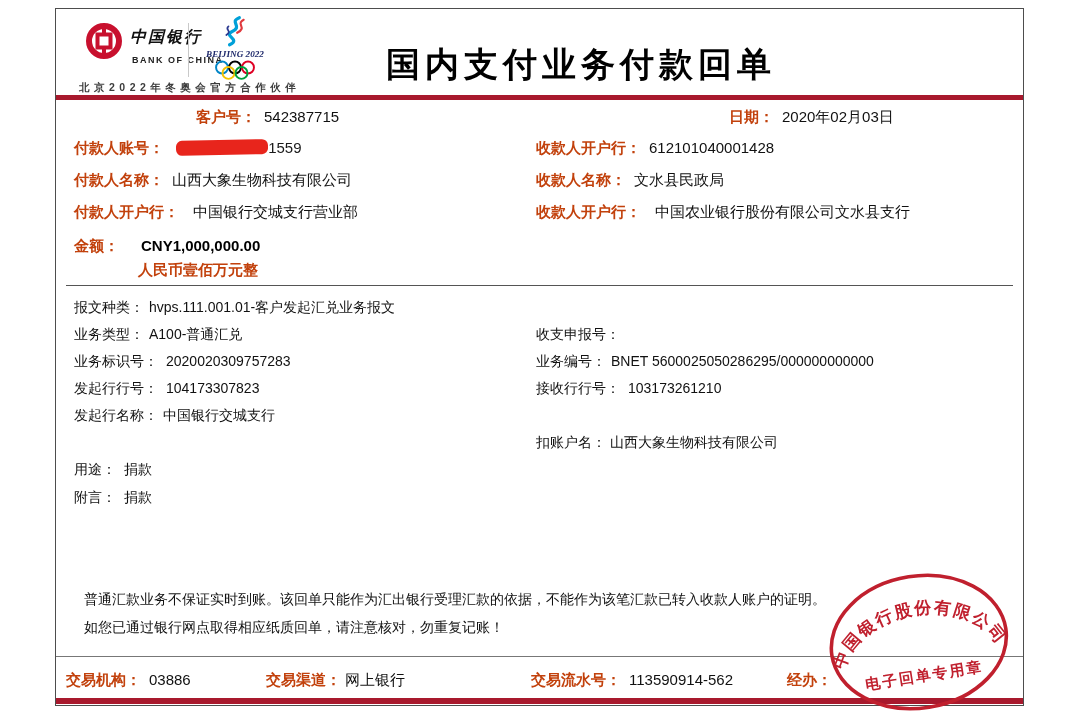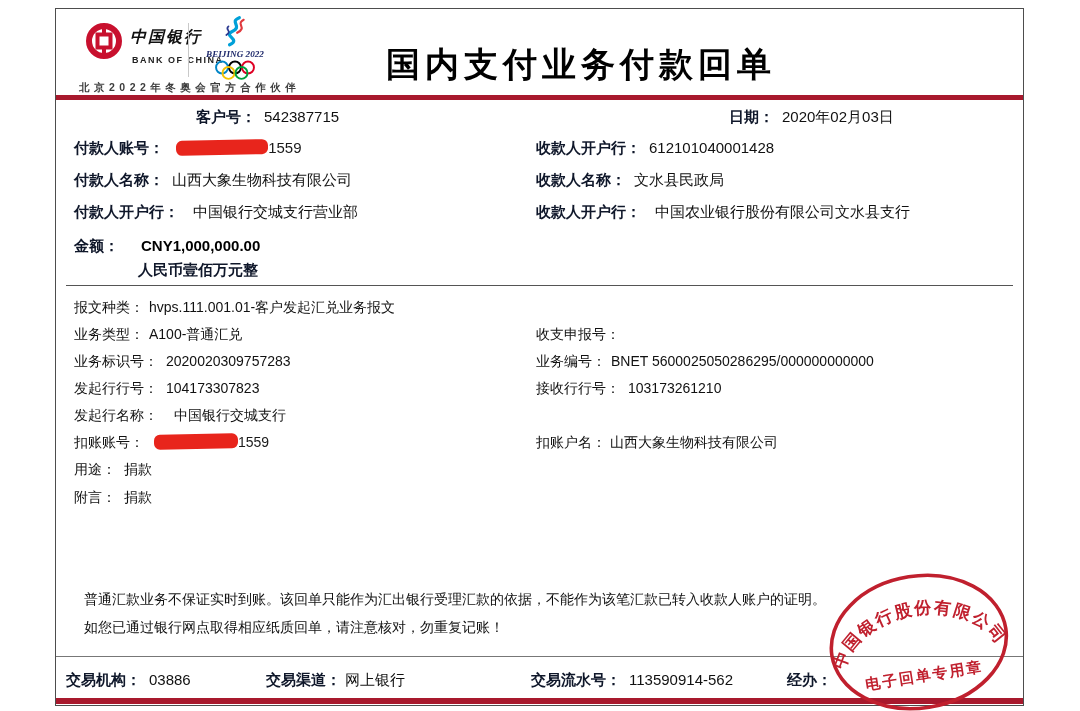--- a/index.html
+++ b/index.html
@@ -15,21 +15,21 @@
   .boc-en{font-size:9px;font-weight:bold;letter-spacing:1.5px;color:#222;}
   .vdiv{width:1px;background:#c9c9c9;}
   .partner{font-size:10.5px;font-weight:bold;letter-spacing:4.5px;color:#3c3c3c;}
   .title{font-family:"Liberation Serif","DejaVu Serif",serif;font-weight:bold;
          font-size:34px;letter-spacing:5px;color:#000;}
   .redline{position:absolute;left:0;right:0;height:5px;background:#a8192d;}
 
   
   .row15{font-size:15px;}
   .row14{font-size:14px;}
-  .lbl{font-weight:bold;color:#0f172a;}
+  .lbl{font-weight:bold;color:#c2410c;}
   .lbl-n{font-weight:normal;color:#111;}
   .val{margin-left:8px;color:#111;}
   .val-b{margin-left:8px;color:#000;font-weight:bold;}
   .redact{display:inline-block;width:92px;height:15px;background:#e8251c;
           border-radius:6px;vertical-align:-2px;transform:rotate(-1.2deg);}
   .redact.small{width:84px;}
   .hr-thin{position:absolute;height:1px;background:#555;}
   .stamp{position:absolute;transform:rotate(-9deg);}
   .note-line{font-size:14px;color:#111;}
 </style>
@@ -111,25 +111,21 @@
     <div class="abs row14" style="left:18px;top:317px;">
       <span class="lbl-n">业务类型：</span><span class="val" style="margin-left:5px;">A100-普通汇兑</span>
     </div>
     <div class="abs row14" style="left:18px;top:344px;">
       <span class="lbl-n">业务标识号：</span><span class="val">2020020309757283</span>
     </div>
     <div class="abs row14" style="left:18px;top:371px;">
       <span class="lbl-n">发起行行号：</span><span class="val">104173307823</span>
     </div>
     <div class="abs row14" style="left:18px;top:398px;">
-      <span class="lbl-n">发起行名称：</span><span class="val" style="margin-left:16px;">中国银行交城支行</span>
-    </div>
-    <div class="abs row14" style="left:18px;top:425px;">
-      <span class="lbl-n">扣账账号：</span>
-      <span class="redact small" style="margin-left:6px;"></span><span>1559</span>
+      <span class="lbl-n">发起行名称：</span><span class="val" style="margin-left:5px;">中国银行交城支行</span>
     </div>
     <div class="abs row14" style="left:18px;top:452px;">
       <span class="lbl-n">用途：</span><span class="val">捐款</span>
     </div>
     <div class="abs row14" style="left:18px;top:480px;">
       <span class="lbl-n">附言：</span><span class="val">捐款</span>
     </div>
 
     <div class="abs row14" style="left:480px;top:317px;">
       <span class="lbl-n">收支申报号：</span><span class="val"></span>

